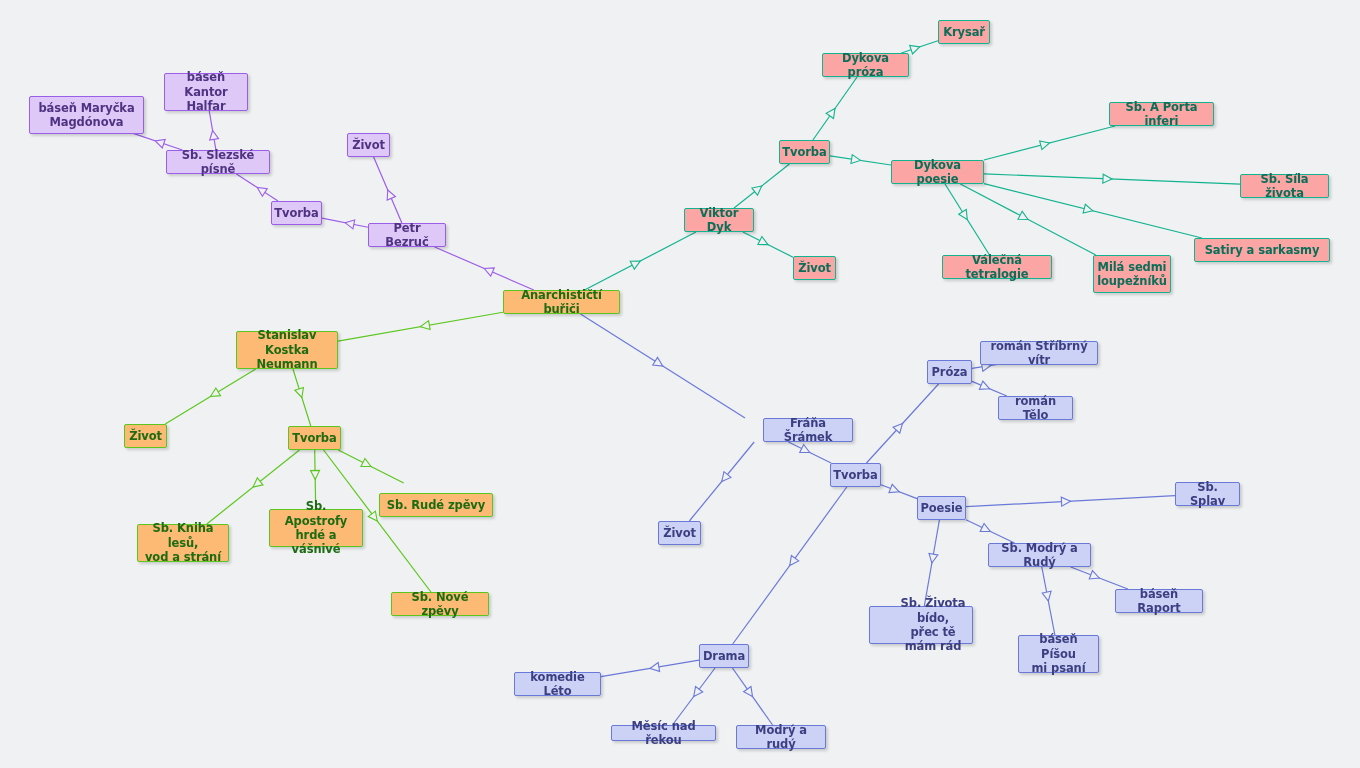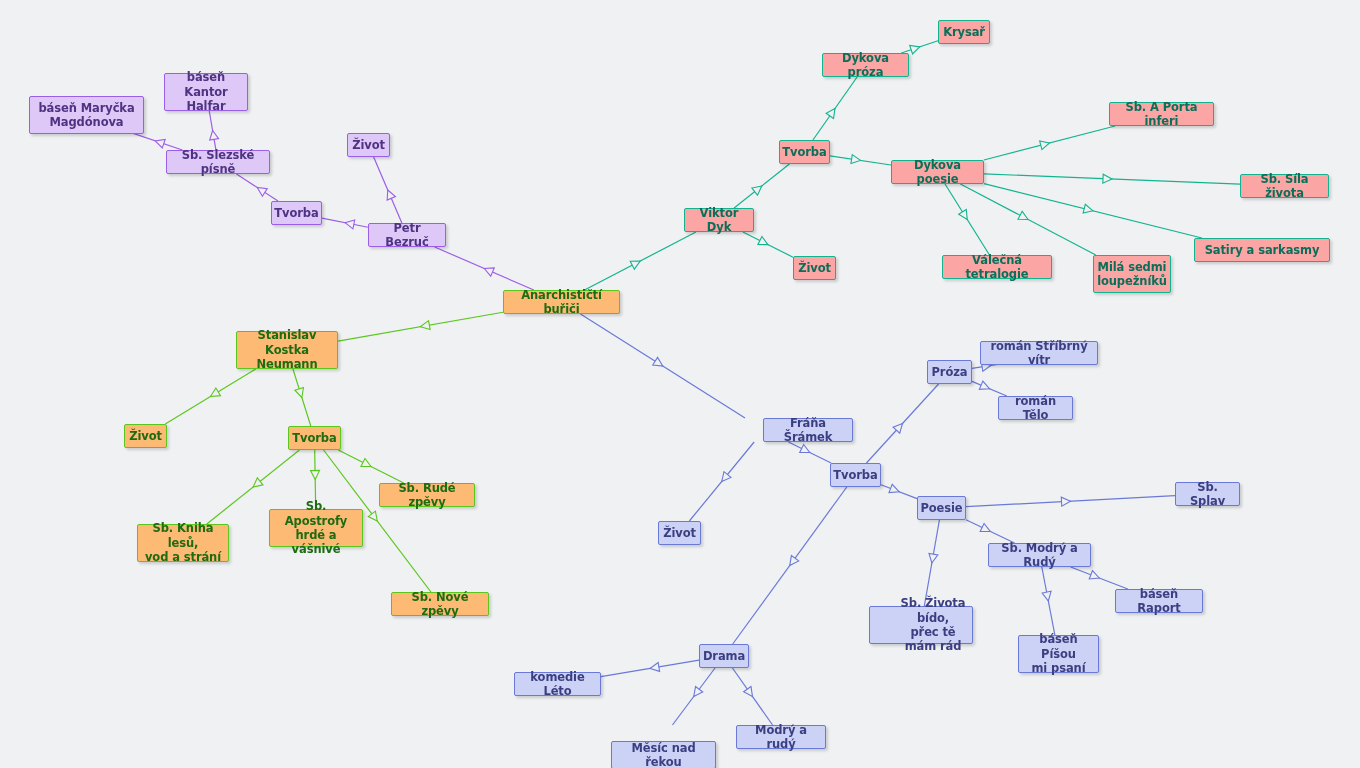--- a/index.html
+++ b/index.html
@@ -237,34 +237,34 @@
 loupežníků</div>
       <div class="node c-teal" style="left: 942px; top: 255px; width: 110px; height: 24px;">Válečná tetralogie</div>
       <div class="node c-green" style="left: 236px; top: 331px; width: 102px; height: 38px;">Stanislav Kostka
 Neumann</div>
       <div class="node c-green" style="left: 124px; top: 424px; width: 43px; height: 24px;">Život</div>
       <div class="node c-green" style="left: 288px; top: 426px; width: 53px; height: 24px;">Tvorba</div>
       <div class="node c-green" style="left: 137px; top: 524px; width: 92px; height: 38px;">Sb. Kniha lesů,
 vod a strání</div>
       <div class="node c-green" style="left: 269px; top: 509px; width: 94px; height: 38px;">Sb. Apostrofy
 hrdé a vášnivé</div>
-      <div class="node c-green" style="left: 379px; top: 483px; width: 96px; height: 24px;">Sb. Rudé zpěvy</div>
+      <div class="node c-green" style="left: 379px; top: 493px; width: 114px; height: 24px;">Sb. Rudé zpěvy</div>
       <div class="node c-green" style="left: 391px; top: 592px; width: 98px; height: 24px;">Sb. Nové zpěvy</div>
       <div class="node c-blue" style="left: 719px; top: 418px; width: 90px; height: 24px; margin-left: 44px;">Fráňa Šrámek</div>
       <div class="node c-blue" style="left: 658px; top: 521px; width: 43px; height: 24px;">Život</div>
       <div class="node c-blue" style="left: 830px; top: 463px; width: 51px; height: 24px;">Tvorba</div>
       <div class="node c-blue" style="left: 927px; top: 360px; width: 45px; height: 24px;">Próza</div>
       <div class="node c-blue" style="left: 980px; top: 341px; width: 118px; height: 24px;">román Stříbrný vítr</div>
       <div class="node c-blue" style="left: 998px; top: 396px; width: 75px; height: 24px;">román Tělo</div>
       <div class="node c-blue" style="left: 917px; top: 496px; width: 49px; height: 24px;">Poesie</div>
       <div class="node c-blue" style="left: 1175px; top: 482px; width: 65px; height: 24px;">Sb. Splav</div>
       <div class="node c-blue" style="left: 988px; top: 543px; width: 103px; height: 24px;">Sb. Modrý a Rudý</div>
       <div class="node c-blue" style="left: 1115px; top: 589px; width: 88px; height: 24px;">báseň Raport</div>
       <div class="node c-blue" style="left: 1018px; top: 635px; width: 81px; height: 38px;">báseň Píšou
 mi psaní</div>
       <div class="node c-blue" style="left: 869px; top: 606px; width: 104px; height: 38px; padding-left: 30px;">Sb. Života bído,
 přec tě mám rád</div>
       <div class="node c-blue" style="left: 699px; top: 644px; width: 50px; height: 24px;">Drama</div>
       <div class="node c-blue" style="left: 514px; top: 672px; width: 87px; height: 24px;">komedie Léto</div>
-      <div class="node c-blue" style="left: 611px; top: 725px; width: 105px; height: 28px; margin-top: 16px;">Měsíc nad řekou</div>
+      <div class="node c-blue" style="left: 611px; top: 725px; width: 105px; height: 16px;">Měsíc nad řekou</div>
       <div class="node c-blue" style="left: 736px; top: 725px; width: 90px; height: 24px;">Modrý a rudý</div>
     </div>
 </div>
 
 </body></html>

